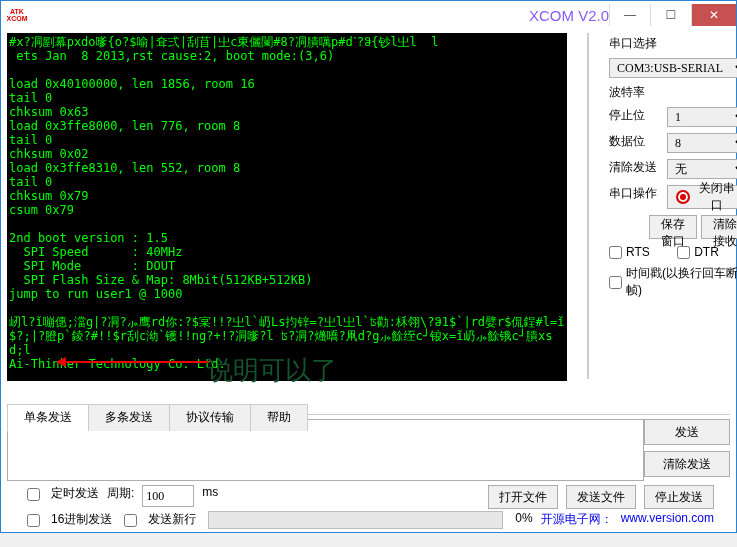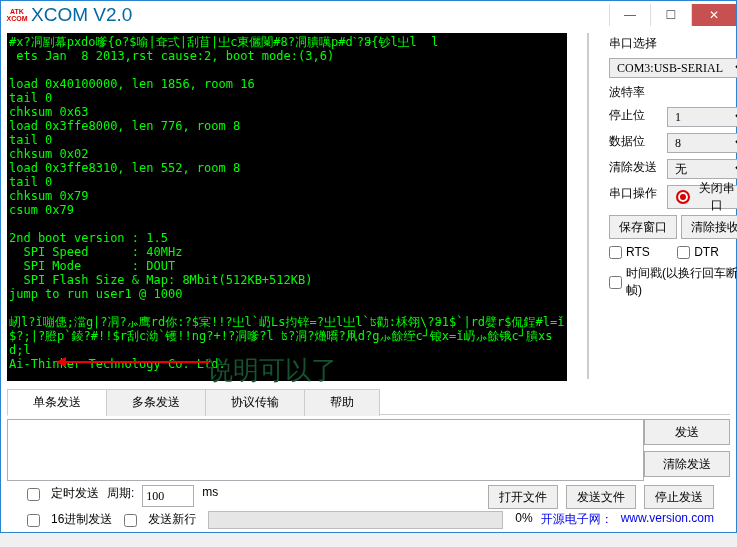--- a/index.html
+++ b/index.html
@@ -1,40 +1,40 @@
 <!DOCTYPE html>
 <html><head>
 <meta charset="utf-8">
 <style>
 body{margin:0;font-family:"Microsoft YaHei",sans-serif;font-size:12px;background:#f0f0f0;width:737px;height:547px;overflow:hidden}
 .window{background:#fff;border:1px solid #2a84d2}
 .titlebar{height:28px;background:#fff;display:flex;align-items:center;position:relative}
 .app-icon{width:28px;height:28px;display:flex;flex-direction:column;align-items:center;justify-content:center;font-size:7px;color:#d00;font-weight:bold;line-height:7px;margin-left:2px}
-.title{flex:1;text-align:left;font-size:19px;color:#0369a1}
+.title{flex:1;text-align:right;font-size:15px;color:#8b5cf6}
 .win-btns{display:flex;height:22px}
 .win-btn{width:40px;display:flex;align-items:center;justify-content:center;color:#555;border-left:1px solid #ddd}
 .win-btn.close{background:#c75050;color:#fff;width:44px}
 .content{display:flex;padding:4px 6px;gap:20px}
 .terminal{width:556px;height:344px;background:#000;color:#0f0;font-family:"NSimSun",monospace;font-size:12px;line-height:14px;padding:2px;overflow:hidden;position:relative;white-space:pre-wrap;word-break:break-all}
 .scroll-v{width:16px;height:344px;background:#f0f0f0;border:1px solid #ccc}
 .right-panel{flex:1;display:flex;flex-direction:column;gap:6px;padding-top:2px}
 .row{display:flex;align-items:flex-start;gap:4px}
 .row label{width:54px}
 select,input[type=text]{border:1px solid #abadb3;font-size:12px;height:20px;padding:0 3px;font-family:Liberation Serif, serif}
 .right-panel select{width:82px}
 .wide-sel{width:140px!important}
 button{font-family:inherit;font-size:12px;background:#f0f0f0;border:1px solid #adadad;height:24px;cursor:pointer;padding:0 8px}
 .port-btn{display:flex;align-items:center;gap:4px;width:82px;justify-content:center}
 .rec-dot{width:10px;height:10px;border-radius:50%;background:#fff;border:2px solid #d00;box-shadow:inset 0 0 0 2px #fff,inset 0 0 0 5px #d00}
 .btn-row{display:flex;gap:4px;justify-content:flex-end}
-.btn-row button{width:68px}
+.btn-row button{width:48px}
 .chk-row{display:flex;align-items:center;gap:2px}
 .chk-row input{margin:0 2px 0 0}
 .tabs{display:flex;border-bottom:1px solid #ccc;margin:2px 6px 0}
-.tab{padding:4px 25px;border:1px solid #ccc;border-bottom:none;background:#f0f0f0;margin-right:-1px;position:relative;top:2px}
+.tab{padding:4px 16px;border:1px solid #ccc;border-bottom:none;background:#f0f0f0;margin-right:-1px;position:relative;top:17px}
 .tab.active{background:#fff;border-bottom:1px solid #fff}
 .send-area{margin:4px 6px;display:flex;gap:0}
 .send-area textarea{flex:1;height:56px;border:1px solid #abadb3;resize:none;font-family:inherit}
 .send-btns{display:flex;flex-direction:column;gap:6px}
 .send-btns button{width:86px;height:26px}
 .bottom-row{margin:2px 22px;display:flex;align-items:flex-start;gap:8px}
 .bottom-row button{width:70px}
 .prog{flex:1;height:16px;border:1px solid #bcbcbc;background:#e6e6e6;margin:0 4px}
 .link{color:#0000ee}
 .annotation{position:absolute;color:#14532d;font-size:26px;font-family:KaiTi,serif;top:320px;left:200px;pointer-events:none}

